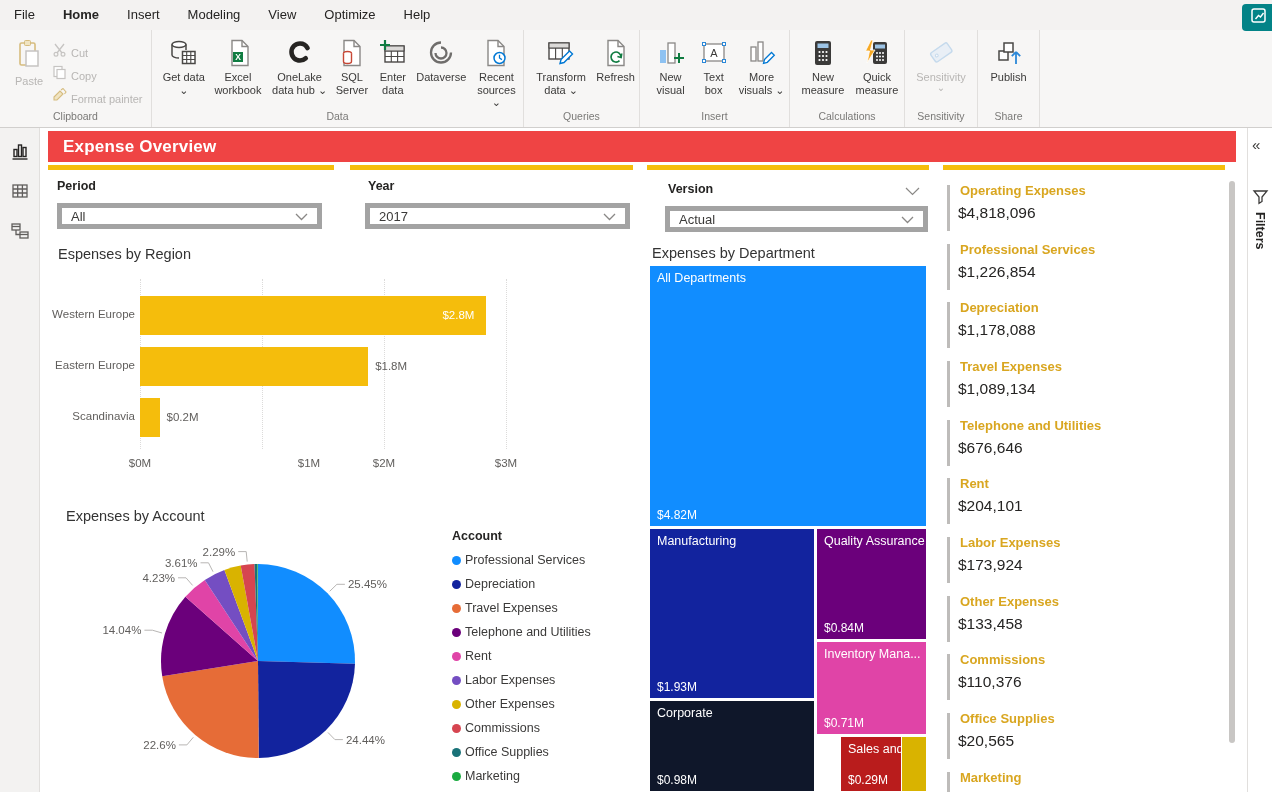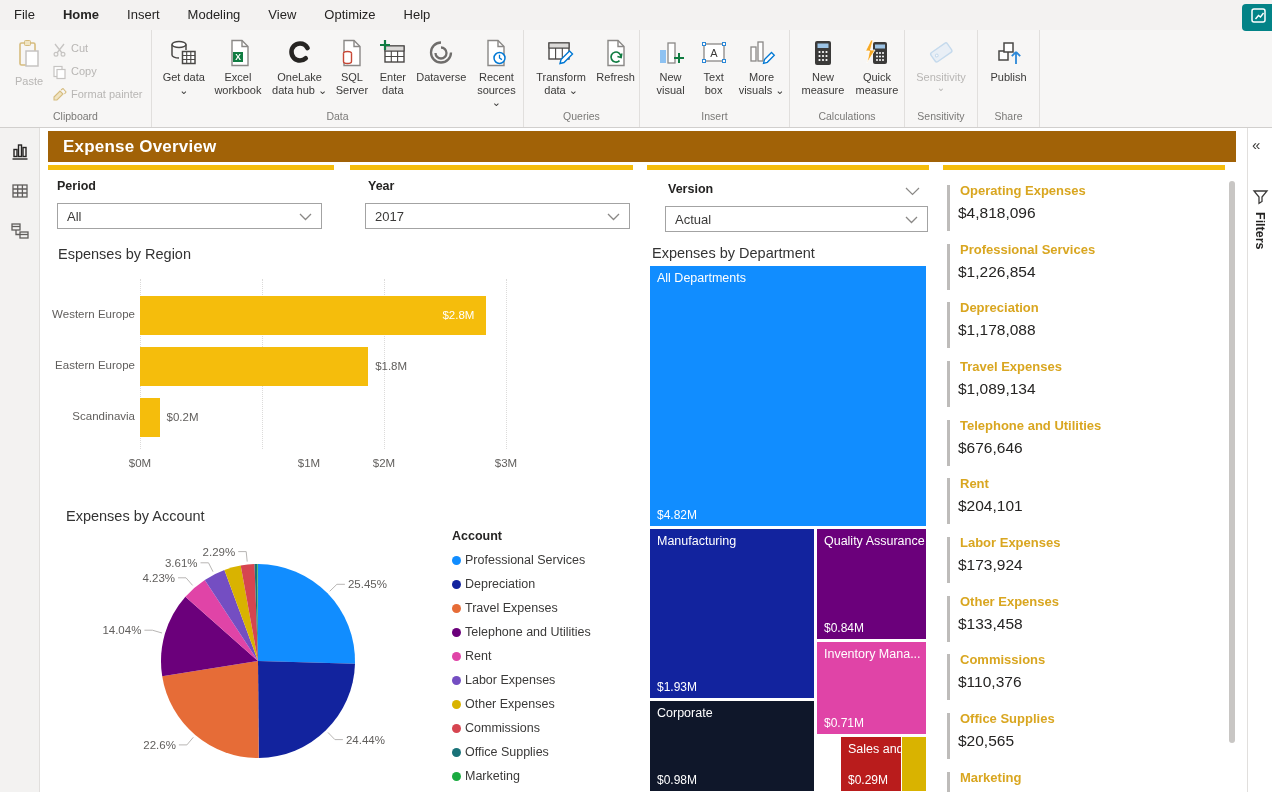--- a/index.html
+++ b/index.html
@@ -13,42 +13,42 @@
 
 
 .ribbon { position:absolute; left:0; top:30px; width:1272px; height:98px; background:#F7F6F5; border-bottom:1px solid #D1CFCD; display:flex; }
 .rgroup { display:flex; flex-direction:column; border-right:1px solid #E1DFDD; height:97px; }
 .rbuttons { flex:1; display:flex; align-items:flex-start; padding-top:8px; }
 .rgroup-label { height:17px; text-align:center; font-size:10.5px; color:#7A7977; padding-bottom:4px; }
 .rbtn { display:flex; flex-direction:column; align-items:center; font-size:11px; line-height:12.5px; color:#3B3A39; text-align:center; padding:0 2px; }
 .rbtn svg { display:block; margin-bottom:3px; }
 .rbtn.disabled { color:#B8B6B4; }
 .rstack { display:flex; flex-direction:column; gap:6px; padding-top:4px; }
-.rsmall { display:flex; align-items:flex-start; gap:4px; font-size:11px; color:#B8B6B4; white-space:nowrap; }
+.rsmall { display:flex; align-items:flex-end; gap:4px; font-size:11px; color:#B8B6B4; white-space:nowrap; }
 .chev-line { font-size:10px; color:#B8B6B4; line-height:8px; }
 
 
 .corner-btn { position:absolute; left:1242px; top:4px; width:34px; height:27px; background:#038387; border-radius:4px; display:flex; align-items:center; justify-content:center; }
 
 
 .side-rail { position:absolute; left:0; top:128px; width:40px; bottom:0; background:#F3F2F1; border-right:1px solid #E1DFDD; }
 .side-icon { position:absolute; left:9px; width:22px; height:22px; }
 
 
 .filters-rail { position:absolute; left:1247px; top:128px; width:25px; bottom:0; background:#FFF; border-left:1px solid #E1DFDD; }
 .collapse-glyph { position:absolute; left:4px; top:8px; font-size:15px; color:#3B3A39; }
 .filters-label { position:absolute; left:5px; top:84px; writing-mode:vertical-rl; font-size:12.5px; font-weight:600; color:#252423; }
 
 
 .canvas { position:absolute; left:40px; top:128px; width:1207px; bottom:0; background:#FFF; }
 .titlebar { position:absolute; left:8px; top:3px; width:1188px; height:31px; background:#575655; color:#FFF; font-size:17px; font-weight:bold; line-height:31px; padding-left:15px; letter-spacing:.2px; }
 .slicer { position:absolute; top:37px; }
 .slicer-bar { position:absolute; left:0; top:0; height:5px; width:100%; }
 .slicer-label { position:absolute; top:14px; font-size:12.5px; font-weight:600; color:#252423; }
-.select-box { position:absolute; top:38px; height:26px; border:1px solid #a3a3a3; background:#FFF; display:flex; align-items:center; justify-content:space-between; padding:0 9px; font-size:13px; color:#3B3A39; }
+.select-box { position:absolute; top:38px; height:26px; border:5px solid #a3a3a3; background:#FFF; display:flex; align-items:center; justify-content:space-between; padding:0 9px; font-size:13px; color:#3B3A39; }
 .hdr-chev { position:absolute; top:17px; color:#8A8886; }
 
 .viz { position:absolute; }
 .viz-title { position:absolute; left:3px; top:5px; font-size:14.5px; font-weight:500; color:#333; }
 
 
 .cat-label { position:absolute; width:92px; text-align:right; font-size:11.5px; color:#605E5C; }
 .gridline { position:absolute; top:38px; height:170px; border-left:1px dotted #DCDBDA; }
 .hbar { position:absolute; height:39px; }
 .bar-dlabel { position:absolute; font-size:11.5px; }
@@ -400,21 +400,21 @@
   <div class="collapse-glyph">«</div>
   <div style="position:absolute;left:4px;top:60px">
     <svg width="17" height="17" viewBox="0 0 17 17">
         <path d="M2 3h13l-5 6v4.5l-3 1.8V9z" fill="none" stroke="#3B3A39" stroke-width="1.3"></path>
       </svg>
   </div>
   <div class="filters-label">Filters</div>
 </div>
 
 <div class="canvas">
-  <div class="titlebar" style="background: #a16207;">Expense Overview</div>
+  <div class="titlebar" style="background: #ef4444;">Expense Overview</div>
 
   <div class="slicer" style="left:8px;width:286px">
     <div class="slicer-bar" style="background: rgb(245, 189, 12);"></div>
     <div class="slicer-label" style="left:9px">Period</div>
     <div class="select-box" style="left:9px;width:265px">
       <span>All</span>
       <span><svg width="13" height="8" viewBox="0 0 13 8">
             <path d="M1 1l5.5 5.5L12 1" stroke="#8A8886" stroke-width="1.3" fill="none"></path>
           </svg></span>
     </div>

